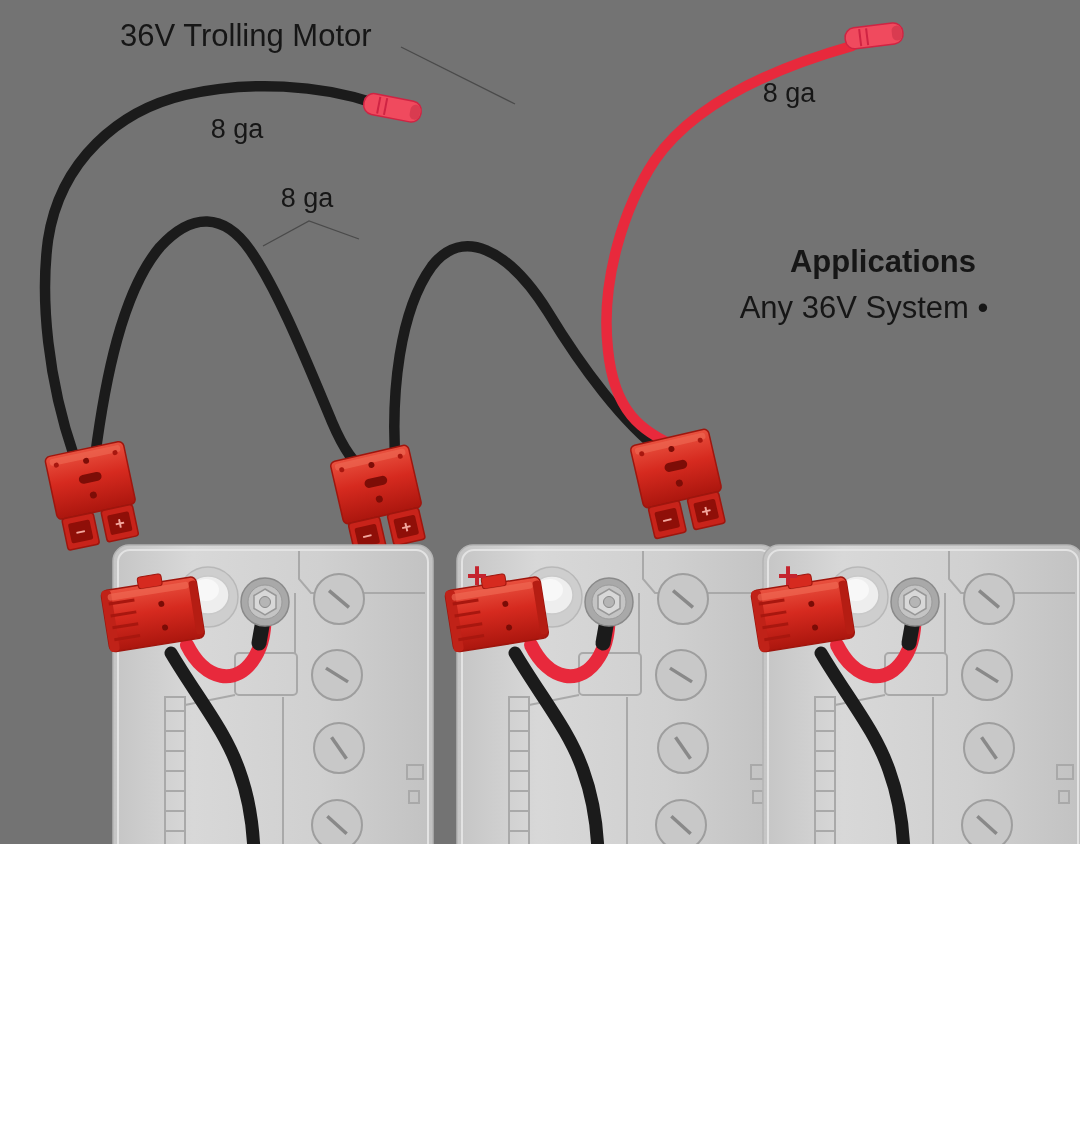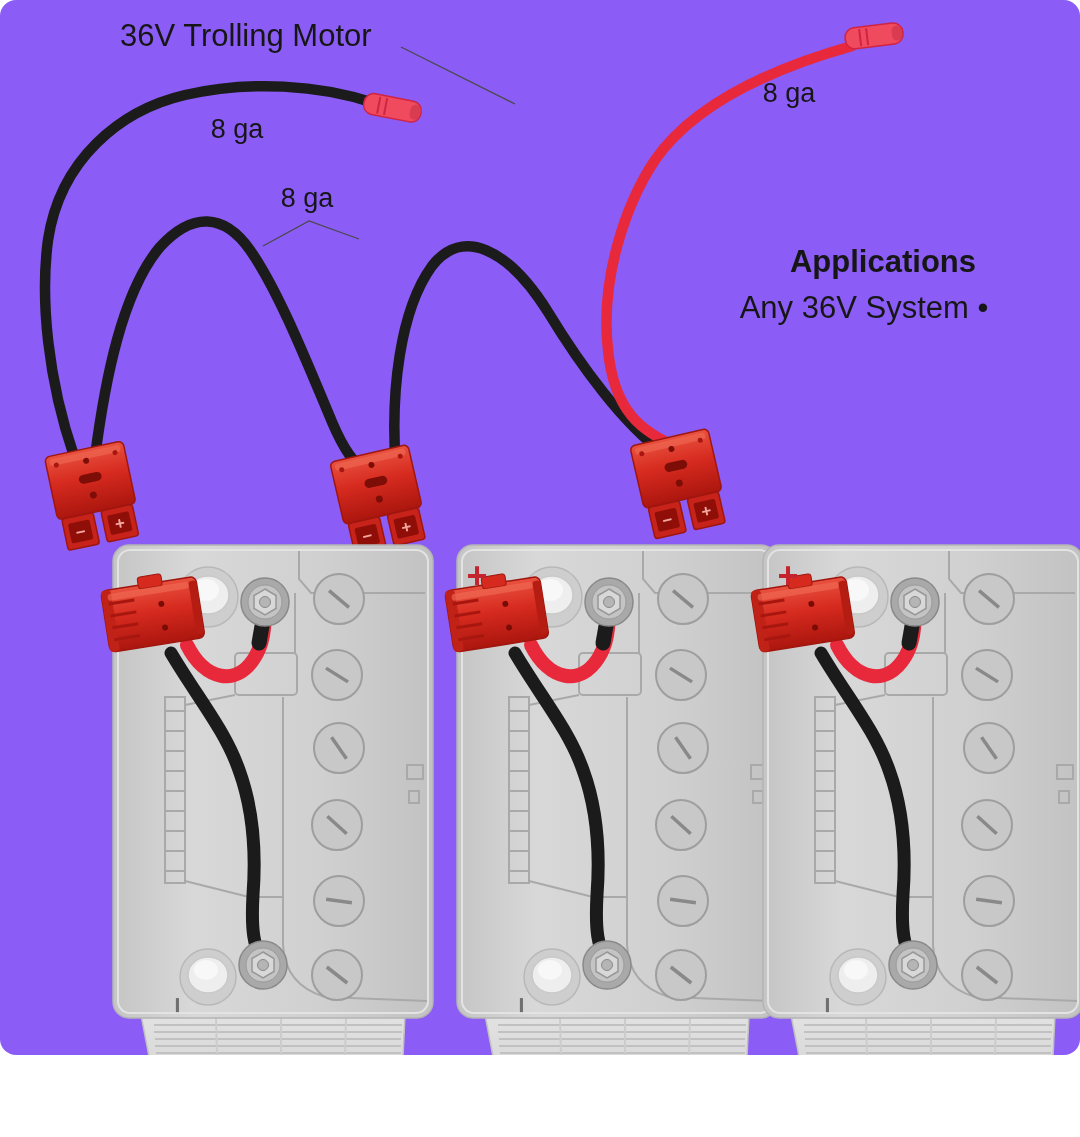--- a/index.html
+++ b/index.html
@@ -1,17 +1,17 @@
 <!DOCTYPE html>
 <html><head>
 <meta charset="utf-8">
 <style>
   html,body{margin:0;padding:0;background:#ffffff;}
-  .stage{position:relative;width:1080px;height:1055px;background:#8b5cf6;overflow:hidden;
-         font-family:"Liberation Sans", sans-serif;border-radius:16px;}
+  .stage{position:relative;width:1080px;height:844px;background:#737373;overflow:hidden;
+         font-family:"Liberation Sans", sans-serif;}
   svg{display:block;}
   text{font-family:"Liberation Sans", sans-serif;}
 </style>
 </head>
 <body>
 
 <div class="stage">
 <svg width="1080" height="1137" viewBox="0 0 1080 1137">
 
   <defs>

